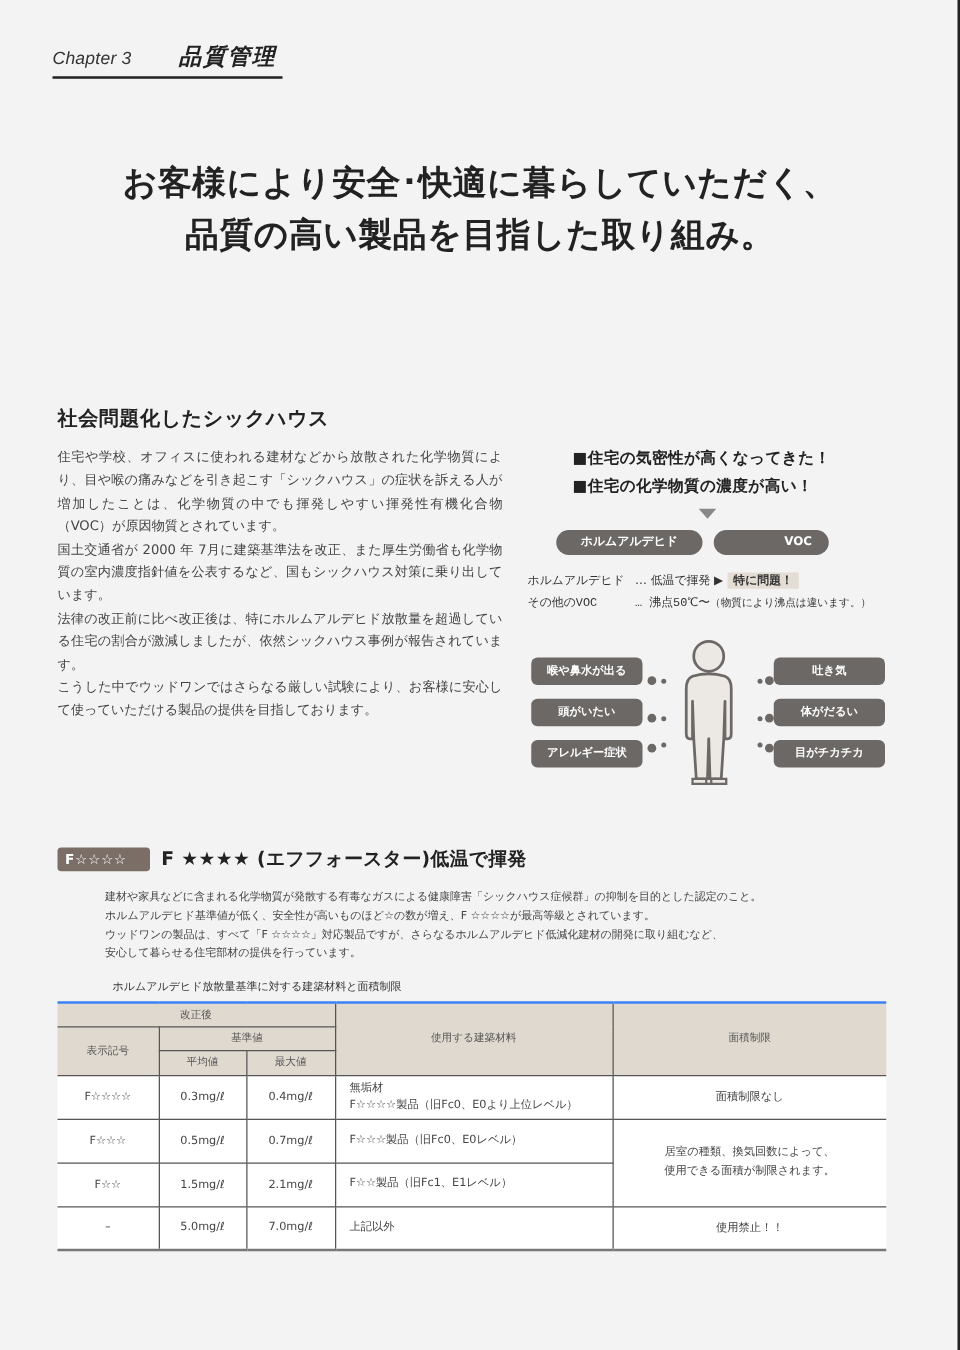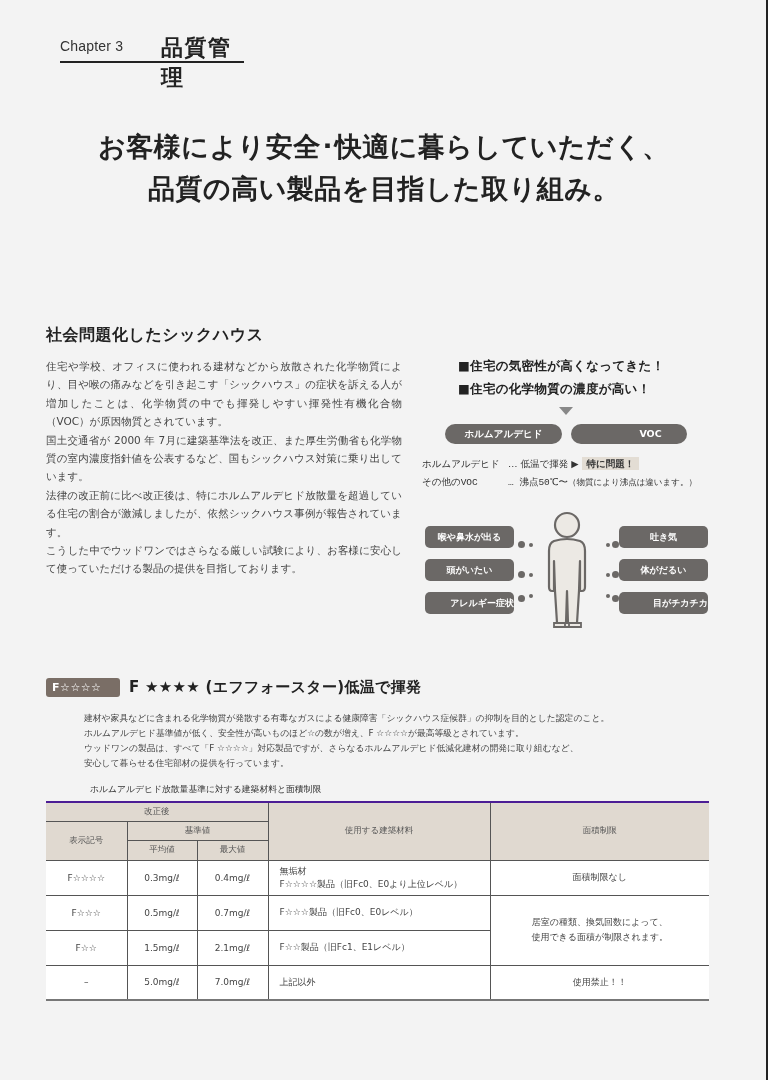--- a/index.html
+++ b/index.html
@@ -6,54 +6,54 @@
   html, body { width: 768px; height: 1080px; overflow: hidden; }
   body {
     background: #f3f3f3;
     font-family: "DejaVu Sans", "Liberation Sans", sans-serif;
     color: #2a2a2a;
     position: relative;
   }
   .right-edge { position: absolute; right: 0; top: 0; width: 2px; height: 1080px; background: #222; }
 
   
-  .chapter-header { position: absolute; left: 60px; top: 32px; width: 184px; height: 31px; border-bottom: 2px solid #222; }
+  .chapter-header { position: absolute; left: 42px; top: 32px; width: 184px; height: 31px; border-bottom: 2px solid #222; font-style: italic; }
   .chapter-num { position: absolute; left: 0; top: 6px; font-family: "Liberation Sans", sans-serif; font-size: 14px; color: #333; letter-spacing: 0.2px; }
-  .chapter-title { position: absolute; left: 101px; top: 1px; font-size: 22px; font-weight: bold; color: #222; letter-spacing: 1.5px; }
+  .chapter-title { position: absolute; left: 101px; top: 1px; font-size: 18px; font-weight: bold; color: #222; letter-spacing: 1.5px; }
 
   
   .hero { position: absolute; left: 0; top: 126px; width: 768px; text-align: center; font-size: 27px; font-weight: bold; line-height: 42px; color: #222; letter-spacing: 0.5px; }
 
   
   .sec1-title { position: absolute; left: 46px; top: 325px; font-size: 16px; font-weight: bold; color: #222; letter-spacing: 0.5px; }
   .sec1-body { position: absolute; left: 46px; top: 357px; width: 356px; font-size: 10.5px; line-height: 18.4px; color: #444; text-align: justify; }
   .sec1-body p { margin: 0; }
 
   
   .diagram { position: absolute; left: 420px; top: 355px; width: 295px; height: 280px; }
   .cond { position: absolute; left: 38px; font-size: 12.5px; font-weight: bold; color: #222; letter-spacing: 0.3px; }
   .cond-1 { top: 3px; }
   .cond-2 { top: 26px; }
   .arrow-down { position: absolute; left: 139px; top: 52px; width: 0; height: 0; border-left: 7px solid transparent; border-right: 7px solid transparent; border-top: 8px solid #888; }
   .pill { position: absolute; top: 69px; height: 20px; background: #6b6866; color: #fff; border-radius: 10px; font-size: 9.5px; font-weight: bold; text-align: center; line-height: 20px; }
   .pill-1 { left: 25px; width: 117px; }
-  .pill-2 { left: 151px; width: 116px; padding-left: 43px; }
+  .pill-2 { left: 151px; width: 92px; padding-left: 43px; }
   .note-row { position: absolute; left: 2px; font-size: 9.5px; color: #333; white-space: nowrap; }
   .note-1 { top: 103px; }
   .note-2 { top: 121px; font-family: Liberation Mono, monospace; }
   .note-label { display: inline-block; width: 86px; }
   .note-highlight { background: #e3ddd4; padding: 1px 5px; font-weight: bold; }
   .note-small { font-size: 8.5px; }
 
   .symptom { position: absolute; height: 22px; background: #6b6866; color: #fff; border-radius: 5px; font-size: 9px; font-weight: bold; text-align: center; line-height: 22px; }
   .sym-l { left: 5px; width: 89px; }
   .sym-r { left: 199px; width: 89px; }
   .sym-r1, .sym-l1 { top: 171px; }
   .sym-r2, .sym-l2 { top: 204px; }
-  .sym-r3, .sym-l3 { top: 237px; text-align: right; }
+  .sym-r3, .sym-l3 { top: 237px; }
   .dot { position: absolute; border-radius: 50%; background: #6b6866; }
   .person { position: absolute; left: 125px; top: 156px; width: 44px; height: 118px; }
 
   
   .badge { position: absolute; left: 46px; top: 678px; width: 74px; height: 19px; background: #7a6e66; color: #fff; border-radius: 3px; font-size: 11px; font-weight: bold; line-height: 19px; padding-left: 6px; letter-spacing: 0.5px; }
   .sec2-title { position: absolute; left: 129px; top: 678px; font-size: 15px; font-weight: bold; color: #222; white-space: nowrap; letter-spacing: 0.3px; }
   .sec2-body { position: absolute; left: 46px; top: 711px; width: 640px; font-size: 8.8px; line-height: 15px; color: #444; margin-left: 38px; }
   .table-caption { position: absolute; left: 46px; top: 784px; font-size: 8.8px; color: #333; margin-left: 44px; }
 
   
@@ -62,21 +62,21 @@
   .tbl th { background: #e0d9d0; font-weight: normal; color: #555; font-size: 8.5px; }
   .tbl tr.h1 th { height: 19px; }
   .tbl tr.h2 th { height: 19px; margin-left: 46px; }
   .tbl tr.h3 th { height: 20px; }
   .tbl td { background: #fff; height: 35px; }
   .tbl td.mat { text-align: left; padding-left: 11px; line-height: 13px; }
   .tbl { border-left: none; border-right: none; }
   .tbl tr > *:first-child { border-left: none; }
   .tbl tr > *:last-child { border-right: none; }
   .tbl tr:last-child td { border-bottom: 2px solid #777; }
-  .tbl tr.h1 th { border-top: 2px solid #4c1d95; }
+  .tbl tr.h1 th { border-top: 2px solid #3b82f6; }
 </style>
 </head>
 <body>
 
 <div class="right-edge"></div>
 
 <div class="chapter-header">
   <span class="chapter-num">Chapter 3</span>
   <span class="chapter-title">品質管理</span>
 </div>

